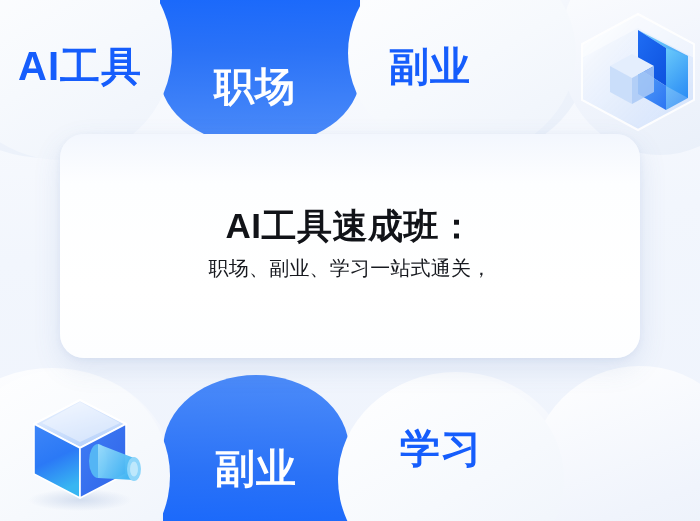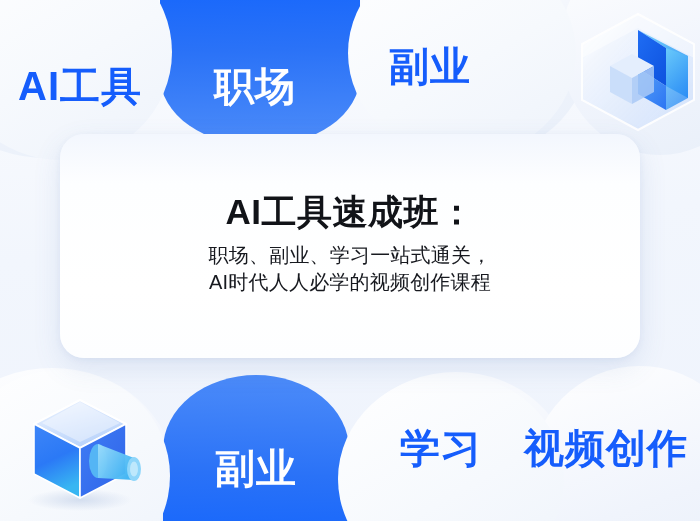--- a/index.html
+++ b/index.html
@@ -103,21 +103,21 @@
   <div class="pale-ellipse" style="left:530px;top:366px;width:220px;height:220px;"></div>
 
   <div class="blue-band band-top"></div>
   <div class="blue-band band-bottom"></div>
 
   <div class="cutout" style="left:-50px;top:-56px;width:222px;height:216px;"></div>
   <div class="cutout" style="left:348px;top:-52px;width:228px;height:210px;"></div>
   <div class="cutout" style="left:-48px;top:370px;width:218px;height:212px;"></div>
   <div class="cutout" style="left:338px;top:374px;width:226px;height:210px;"></div>
 
-  <div class="tag tag-blue" style="left:18px;top:46px;font-size:40px;margin-top:20px;">AI工具</div>
+  <div class="tag tag-blue" style="left:18px;top:46px;font-size:40px;">AI工具</div>
   <div class="tag tag-white" style="left:214px;top:46px;font-size:40px;">职场</div>
   <div class="tag tag-blue" style="left:389px;top:46px;font-size:40px;">副业</div>
 
   <div class="icon3d" id="icon-hex">
     <svg width="136" height="128" viewBox="0 0 136 128">
       <defs>
         <linearGradient id="hgGlass" x1="0" y1="0" x2="1" y2="1">
           <stop offset="0" stop-color="#ffffff" stop-opacity=".95"></stop>
           <stop offset="1" stop-color="#c9dcfb" stop-opacity=".80"></stop>
         </linearGradient>
@@ -151,21 +151,20 @@
       <polygon points="40,58 62,70 62,96 40,84" fill="#c7dcfa" opacity=".9"></polygon>
       <polygon points="62,70 84,58 84,84 62,96" fill="#a9c9f6" opacity=".85"></polygon>
 
       <polygon points="68,6 124,36 124,50 68,20 12,50 12,36" fill="#ffffff" opacity=".45"></polygon>
     </svg>
   </div>
 
   <div id="card">
     <div id="card-title">AI工具速成班：</div>
     <div class="card-line">职场、副业、学习一站式通关，</div>
-    <div class="card-line">AI时代人人必学的视频创作课程</div>
   </div>
 
   <div class="icon3d" id="icon-cube">
     <svg width="136" height="128" viewBox="0 0 136 128">
       <defs>
         <linearGradient id="cbTop" x1="0" y1="0" x2="0.5" y2="1">
           <stop offset="0" stop-color="#eff5ff"></stop>
           <stop offset="1" stop-color="#b9d3fb"></stop>
         </linearGradient>
         <linearGradient id="cbLeft" x1="0" y1="0" x2="0.3" y2="1">
@@ -197,17 +196,16 @@
       <path d="M84 56 L120 70 L120 92 L84 90 Z" fill="url(#cbPlug)" opacity=".96"></path>
       <ellipse cx="120" cy="81" rx="7" ry="12" fill="#8fd6fa"></ellipse>
       <ellipse cx="120" cy="81" rx="4" ry="7.5" fill="#c9ecfd" opacity=".8"></ellipse>
 
       <path d="M66 14 L106 35 L66 54 L28 35 Z" fill="#ffffff" opacity=".40"></path>
     </svg>
   </div>
 
   <div class="tag tag-white" style="left:215px;top:428px;font-size:40px;">副业</div>
   <div class="tag tag-blue" style="left:386px;top:428px;font-size:40px;margin-left:14px;">学习</div>
-  <div class="tag tag-blue" style="left:524px;top:428px;font-size:40px;">视频创作</div>
 
   <div id="watermark"></div>
 
 </div>
 
 </body></html>

